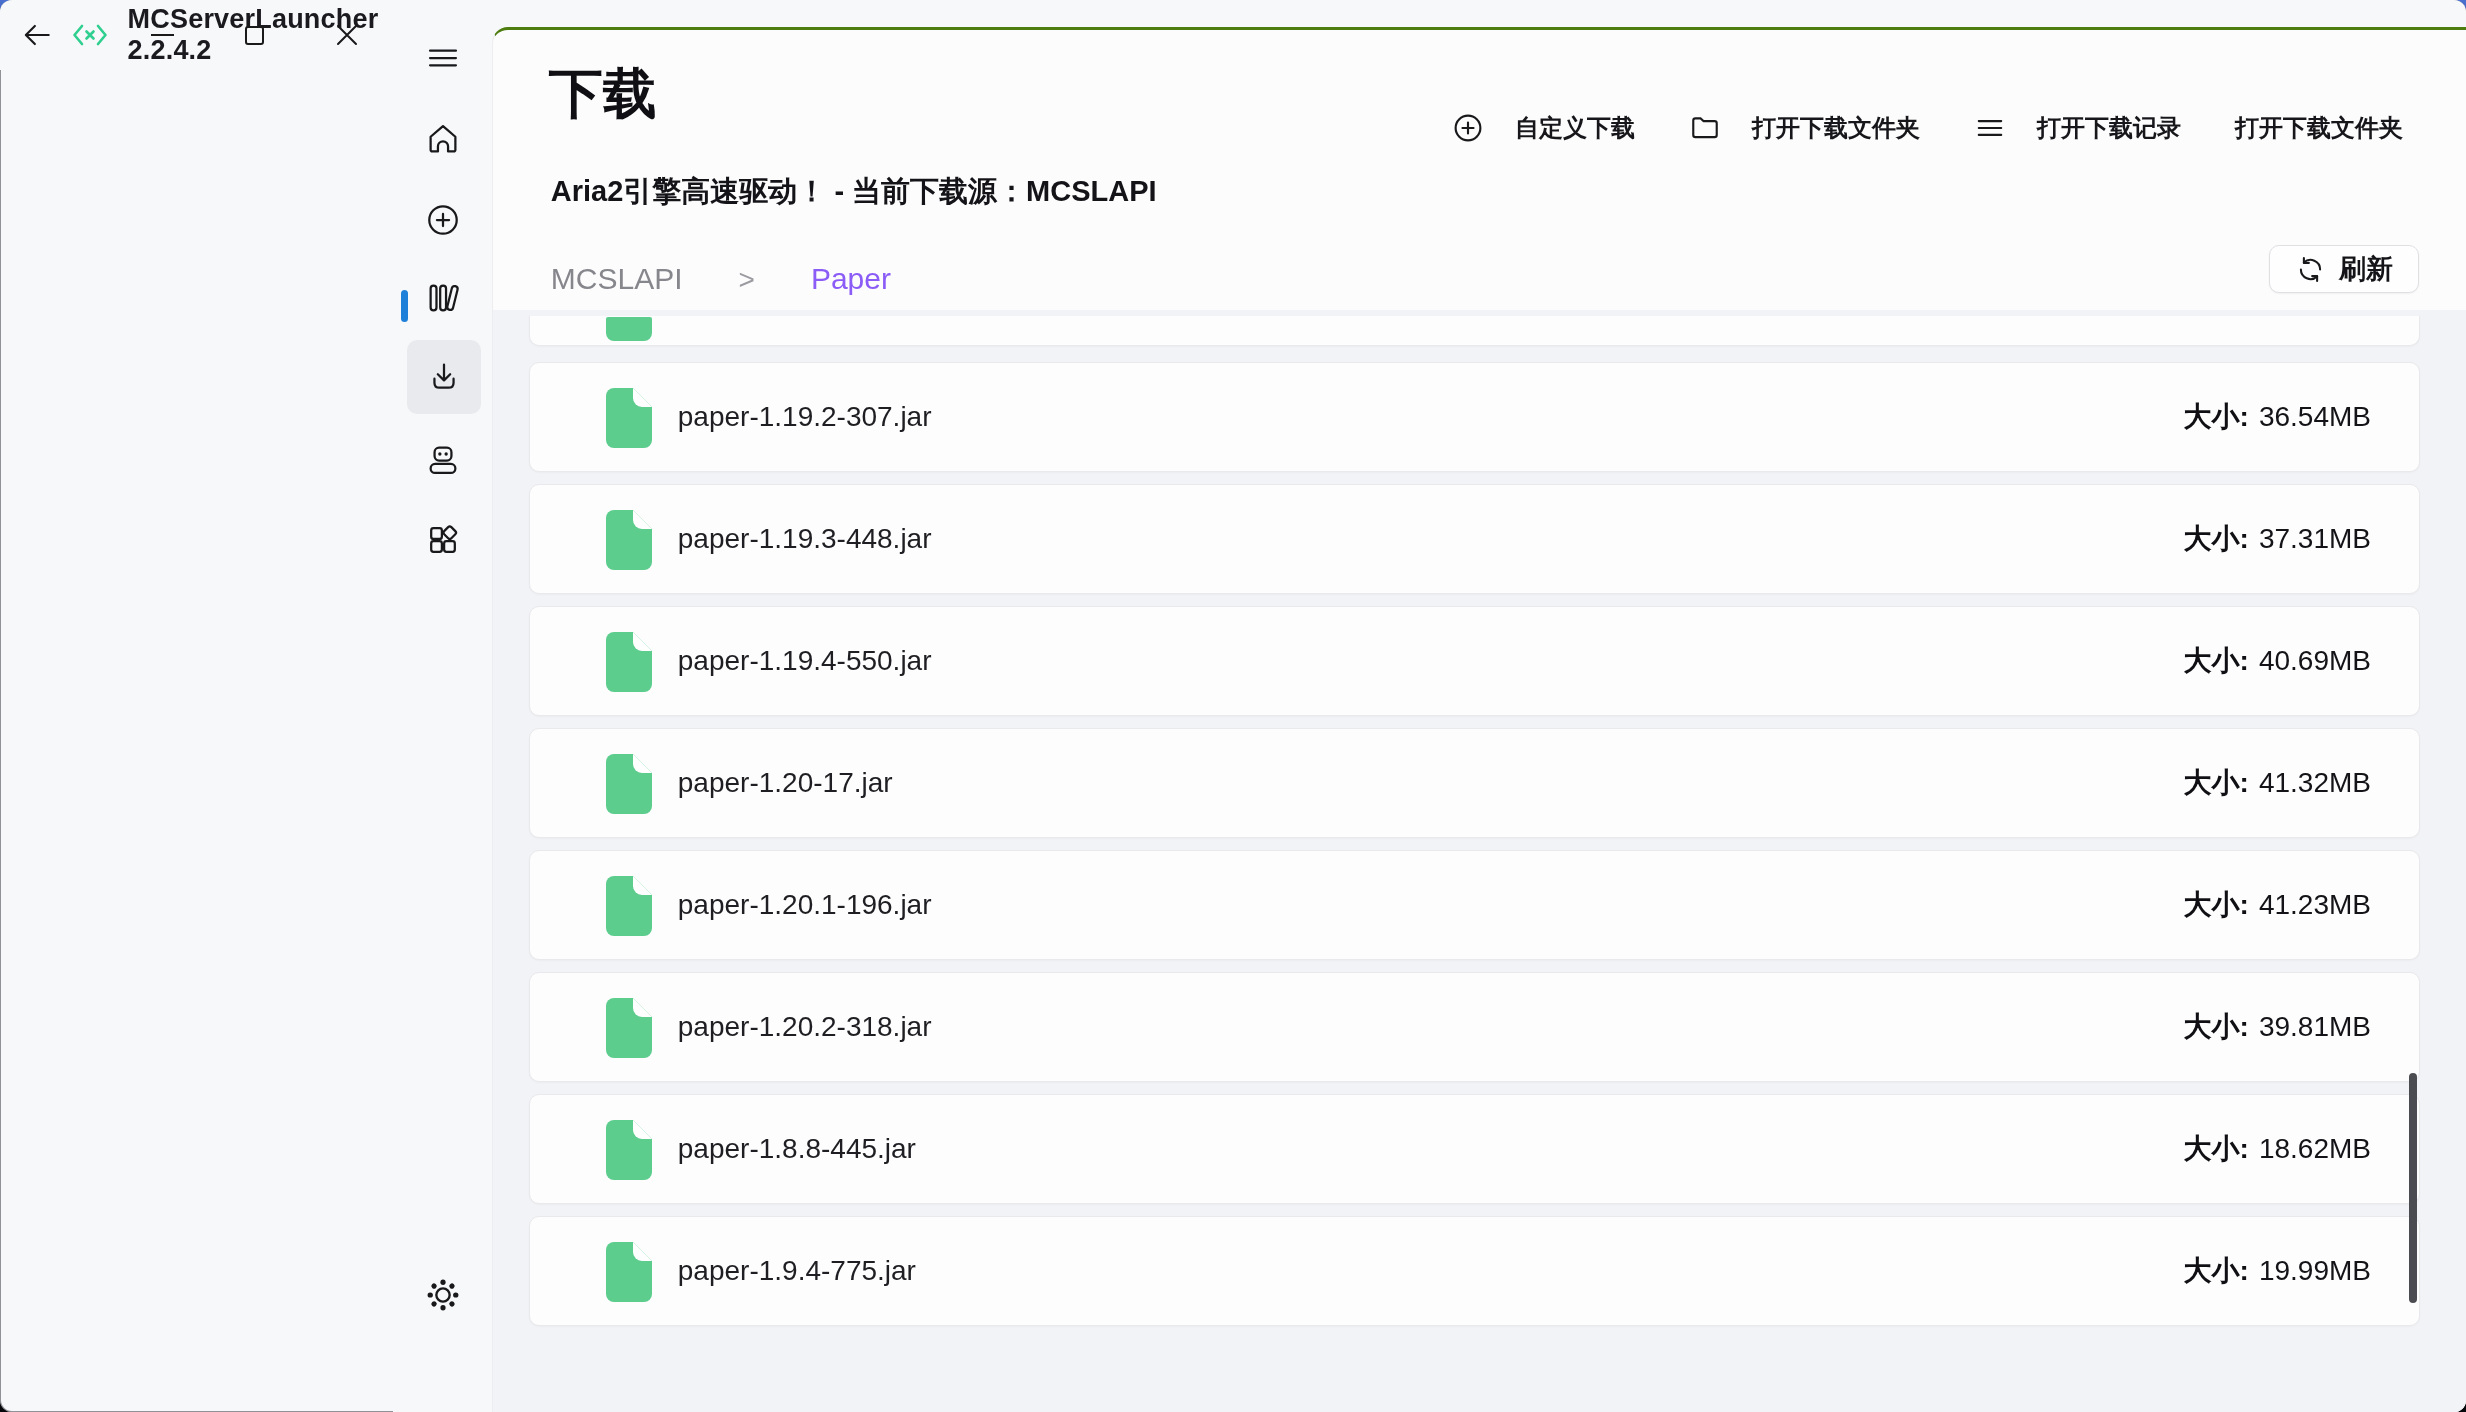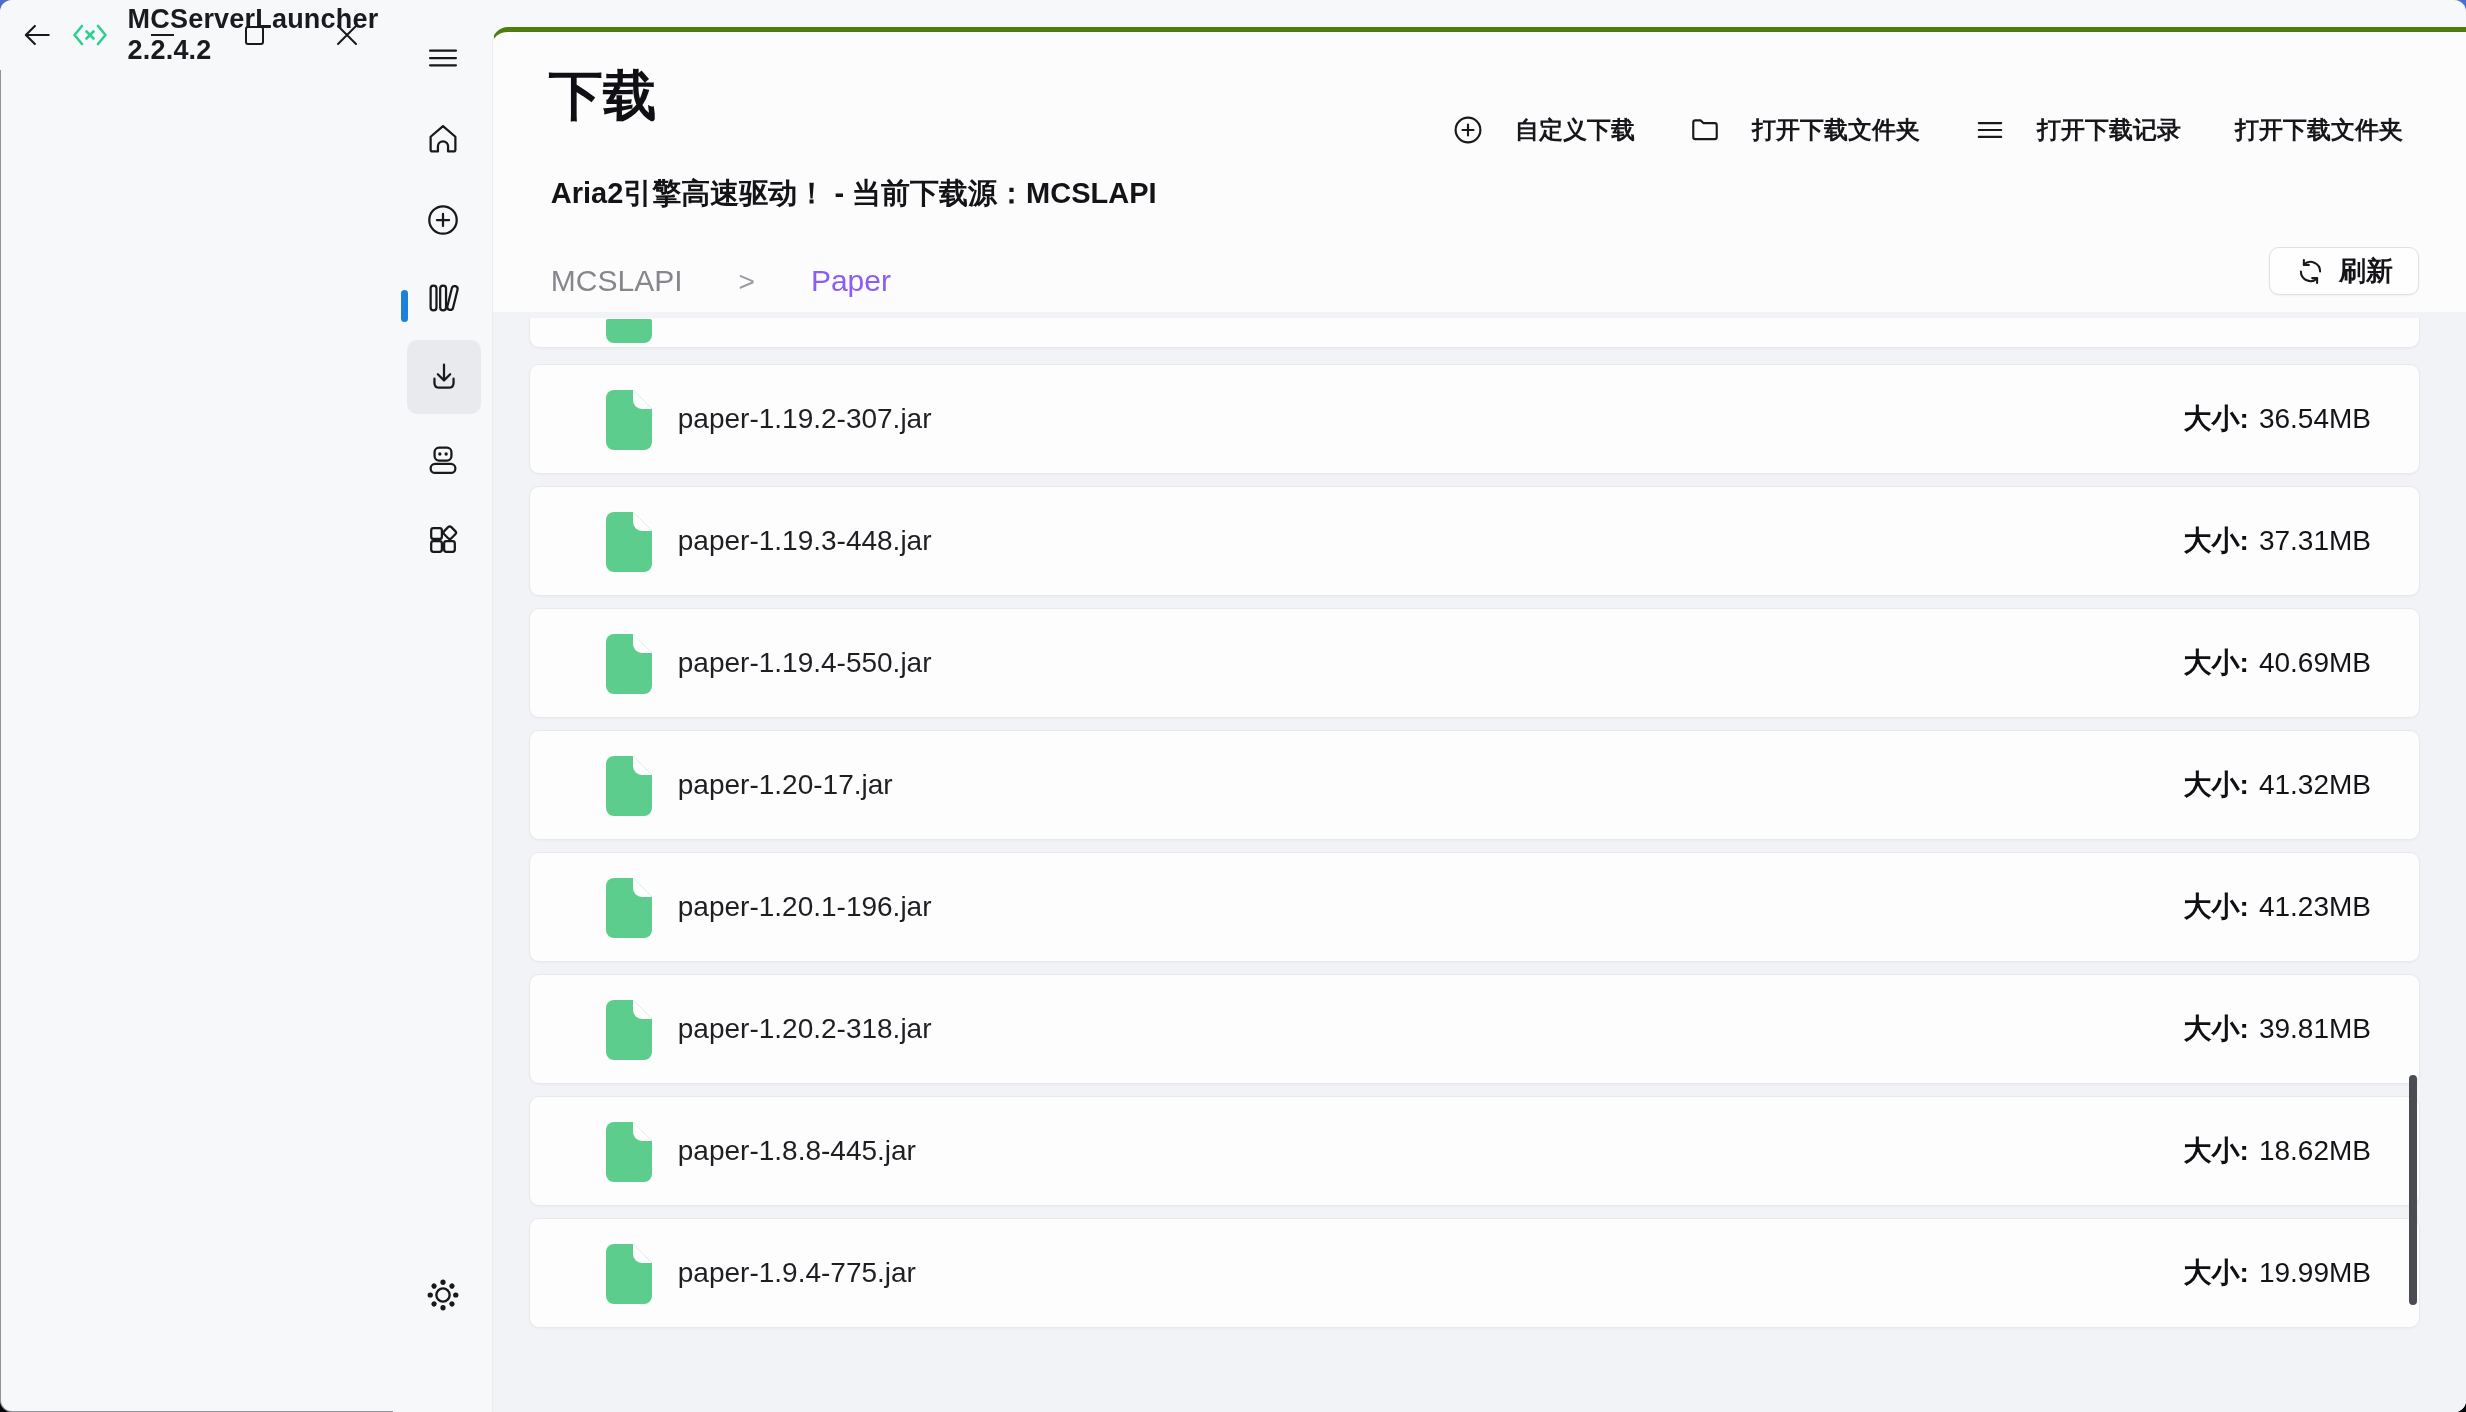--- a/index.html
+++ b/index.html
@@ -22,21 +22,21 @@
   .max-glyph { width:19px; height:19px; border:2px solid #1a1a1a; border-radius:3px; }
 
   
   .app-body { flex:1; display:flex; min-height:0; }
   .sidebar { width:99px; flex:0 0 99px; position:relative; background:#f7f8fa; }
   .side-item { position:absolute; left:17px; width:66px; height:66px; display:flex; align-items:center; justify-content:center; border-radius:10px; }
   .side-item.active { background:#e9eaee; width:74px; height:74px; left:14px; }
   .active-pill { position:absolute; left:8px; width:7px; height:32px; border-radius:4px; background:#1e80d8; }
   .main { flex:1; position:relative; background:#f7f8fa; }
   .panel { position:absolute; left:0; right:0; top:27px; bottom:0;
-    background:#fcfcfd; border-top-left-radius:16px; border-top:5px solid #4d7c0f; border-left:1px solid #ededf0; }
+    background:#fcfcfd; border-top-left-radius:16px; border-top:3px solid #4d7c0f; border-left:1px solid #ededf0; }
 
   
   .page-title { position:absolute; left:56px; top:28px; font-size:54px; font-weight:700; color:#101014; }
   .page-subtitle { position:absolute; left:58px; top:142px; font-size:29px; font-weight:600; color:#141418; }
   .header-actions { position:absolute; top:76px; right:61px; display:flex; align-items:center; gap:50px; }
   .action-btn { display:flex; align-items:center; gap:31px; font-size:24px; font-weight:600; color:#17171b; padding:6px 2px; border-radius:8px; }
 
   
   .breadcrumb { position:absolute; left:58px; top:222px; height:44px; display:flex; align-items:flex-end; font-size:30px;gap:40px; }
   .crumb-root { color:#86868d; }

